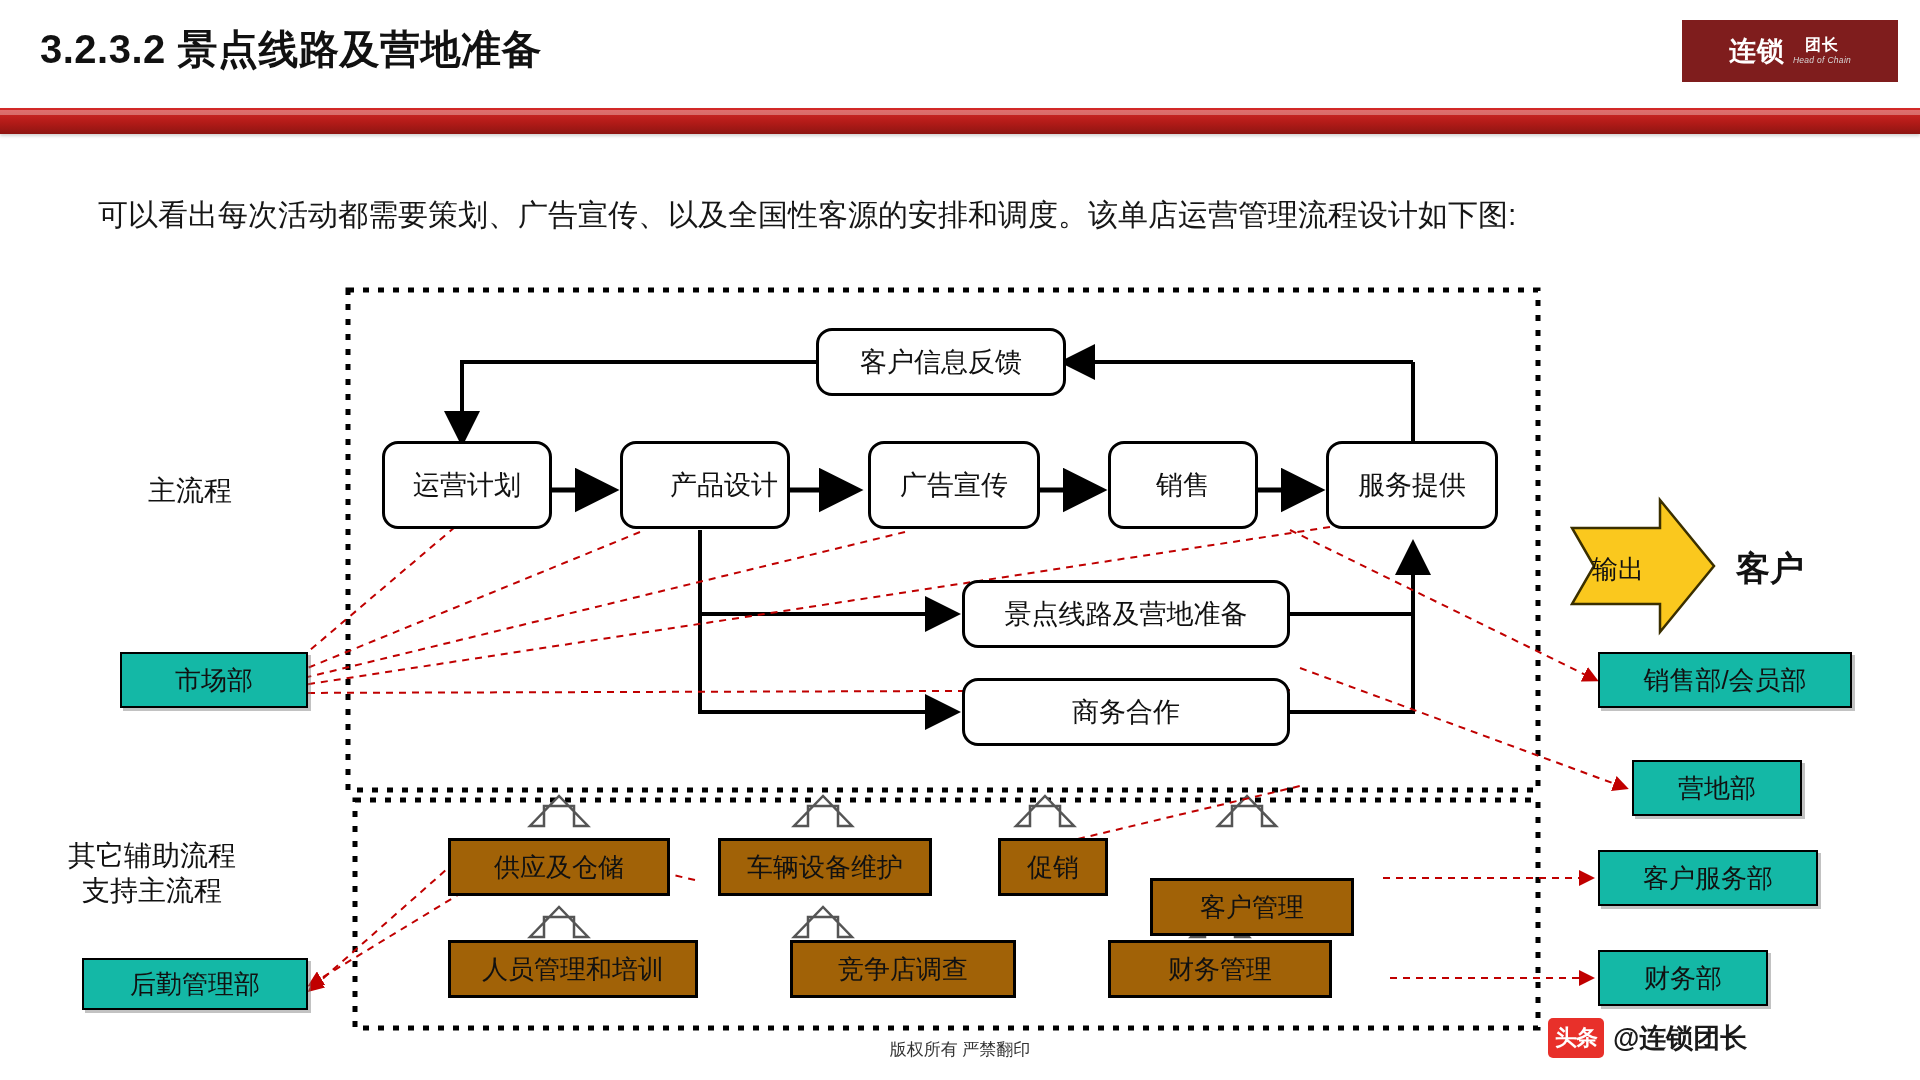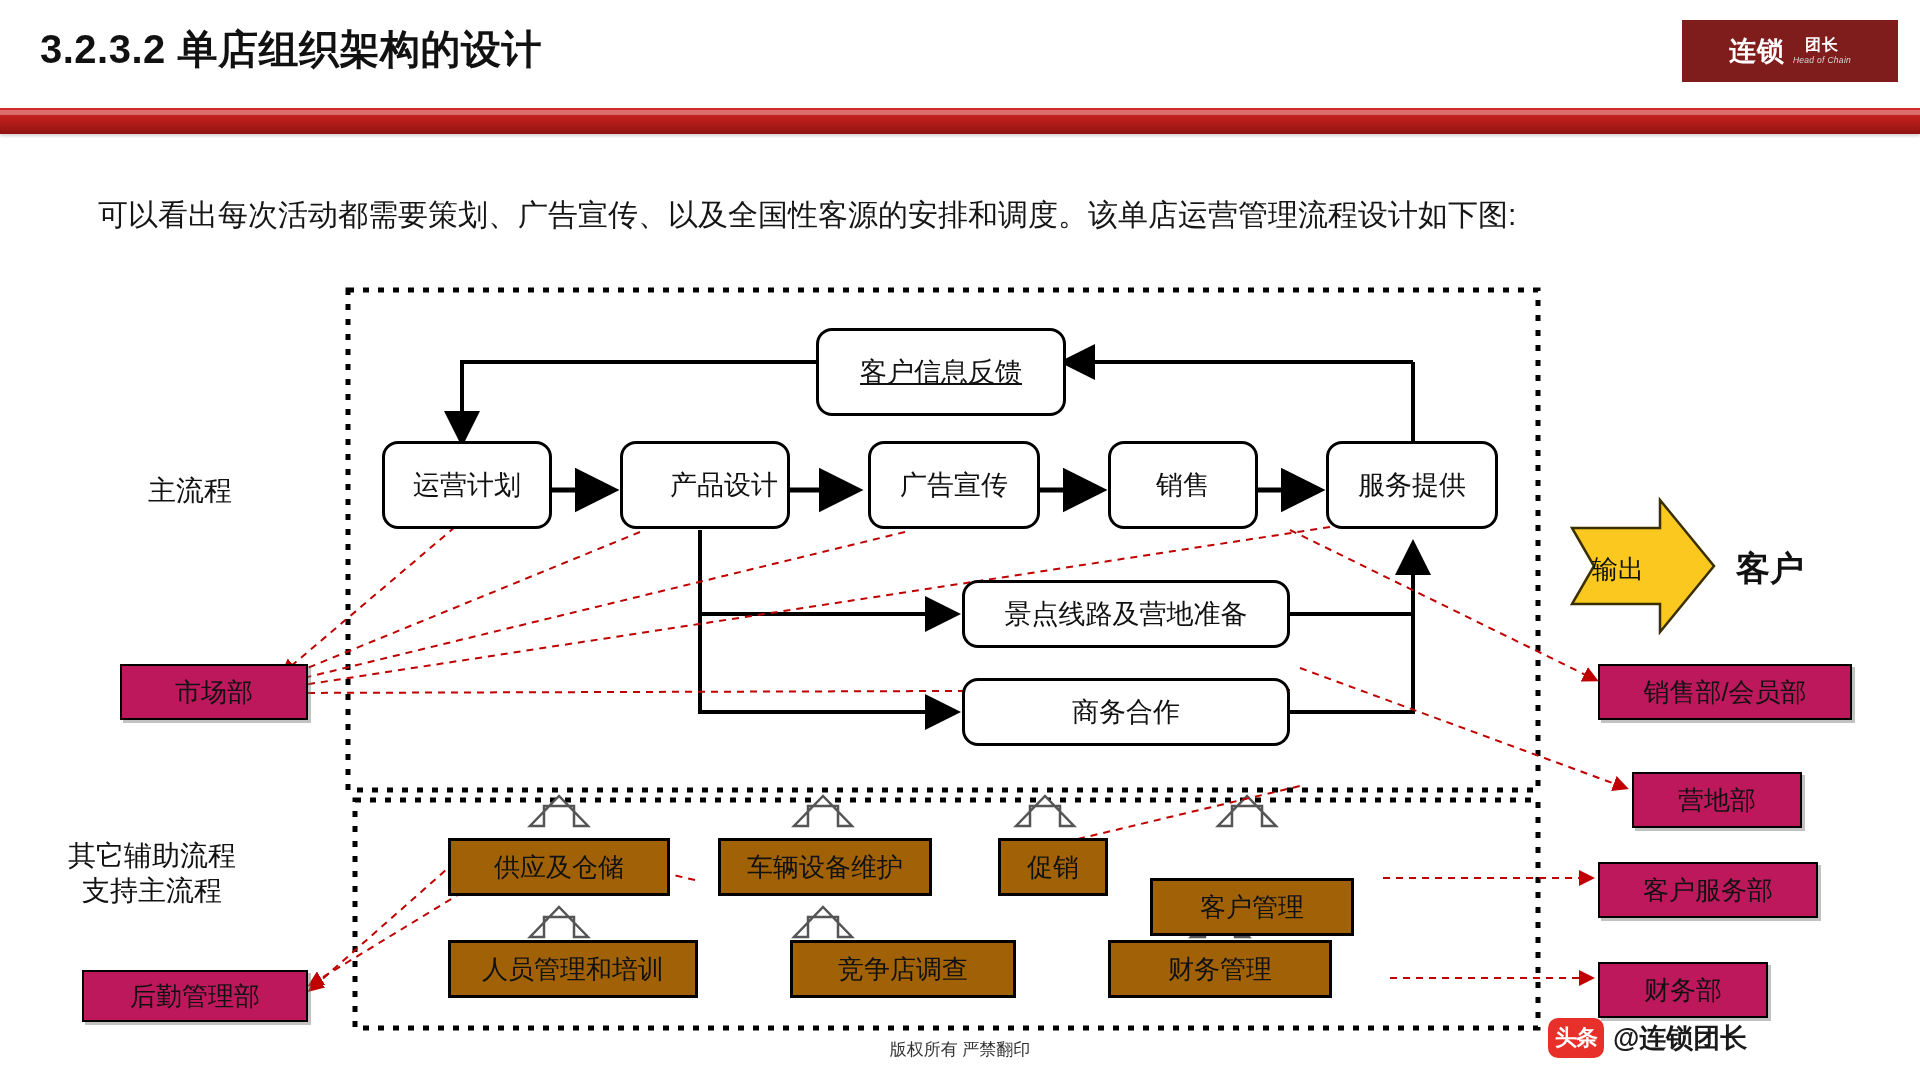--- a/index.html
+++ b/index.html
@@ -47,25 +47,24 @@
 
   
   .rbox{
     position:absolute;box-sizing:border-box;
     border:3px solid #000;border-radius:16px;background:#fff;
     display:flex;align-items:center;justify-content:center;
     font-size:27px;color:#111;white-space:nowrap;
   }
   .graybox{
     position:absolute;box-sizing:border-box;
-    border:2.5px solid #000;background:#be185d;
+    border:2.5px solid #000;background:#14b8a6;
     display:flex;align-items:center;justify-content:center;
     font-size:26px;color:#111;white-space:nowrap;
     box-shadow:3px 3px 0 rgba(120,120,120,.45);
-    margin-top:12px;
   }
   .bluebox{
     position:absolute;box-sizing:border-box;
     border:3px solid #000;background:#a16207;
     display:flex;align-items:center;justify-content:center;
     font-size:26px;color:#111;white-space:nowrap;
   }
   .side-label{
     position:absolute;font-size:28px;color:#111;white-space:nowrap;text-align:center;
   }
@@ -77,30 +76,30 @@
   }
   .footer-note{
     position:absolute;left:0;top:1038px;width:1920px;text-align:center;
     font-size:17px;color:#333;
   }
   
   .wm{position:absolute;left:1548px;top:1018px;display:flex;align-items:center;gap:9px;}
   .wm-badge{
     width:56px;height:40px;background:#e8302a;color:#fff;
     display:flex;align-items:center;justify-content:center;
-    font-size:22px;font-weight:bold;border-radius:10px;letter-spacing:-1px;
+    font-size:22px;font-weight:bold;border-radius:5px;letter-spacing:-1px;
   }
   .wm-txt{font-size:27px;font-weight:bold;color:#1a1a1a;white-space:nowrap;}
 </style>
 </head>
 <body>
 
 <div id="slide">
 
-  <div class="slide-title">3.2.3.2 单店组织架构的设计</div>
+  <div class="slide-title">3.2.3.2 景点线路及营地准备</div>
 
   <div class="logo-box">
     <span class="logo-main">连锁</span>
     <span class="logo-sub">
       <span class="logo-sub-cn">团长</span>
       <span class="logo-sub-en">Head of Chain</span>
     </span>
   </div>
 
   <div class="red-bar"></div>
@@ -175,21 +174,21 @@
 
     <path d="M1572,528 L1660,528 L1660,500 L1714,566 L1660,632 L1660,604 L1572,604 L1594,566 Z" fill="#fac81e" stroke="#3a2f00" stroke-width="2.5"></path>
   </svg>
 
   <div class="side-label" style="left:148px;top:472px;">主流程</div>
   <div class="side-label" style="left:68px;top:838px;line-height:1.25;">
     <div>其它辅助流程</div>
     <div>支持主流程</div>
   </div>
 
-  <div class="rbox" style="left:816px;top:328px;width:250px;height:88px;text-decoration:underline;">客户信息反馈</div>
+  <div class="rbox" style="left:816px;top:328px;width:250px;height:68px;">客户信息反馈</div>
 
   <div class="rbox" style="left:382px;top:441px;width:170px;height:88px;">运营计划</div>
   <div class="rbox" style="left:620px;top:441px;width:170px;height:88px;padding-left:38px;">产品设计</div>
   <div class="rbox" style="left:868px;top:441px;width:172px;height:88px;">广告宣传</div>
   <div class="rbox" style="left:1108px;top:441px;width:150px;height:88px;">销售</div>
   <div class="rbox" style="left:1326px;top:441px;width:172px;height:88px;">服务提供</div>
 
   <div class="rbox" style="left:962px;top:580px;width:328px;height:68px;">景点线路及营地准备</div>
   <div class="rbox" style="left:962px;top:678px;width:328px;height:68px;">商务合作</div>
 

